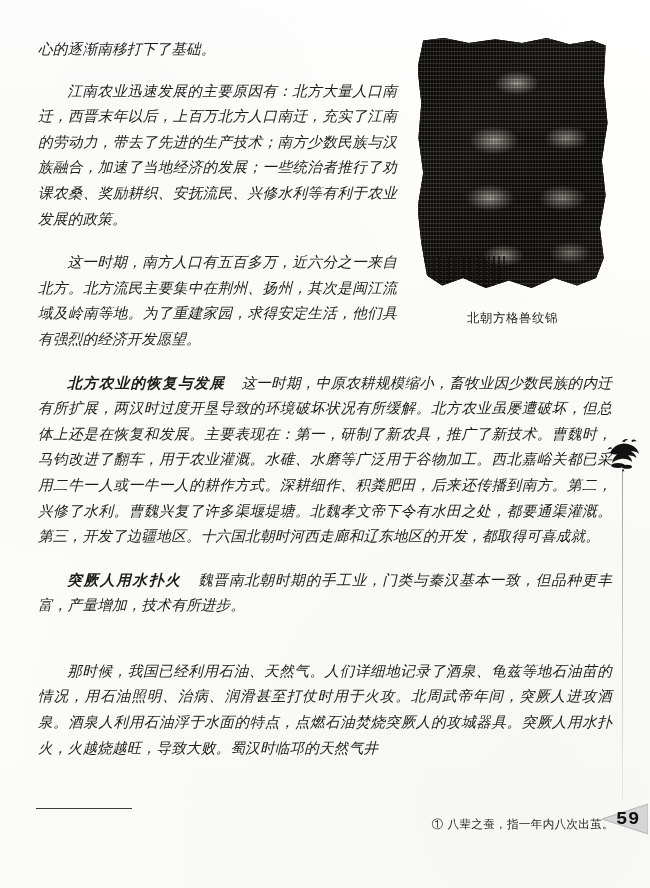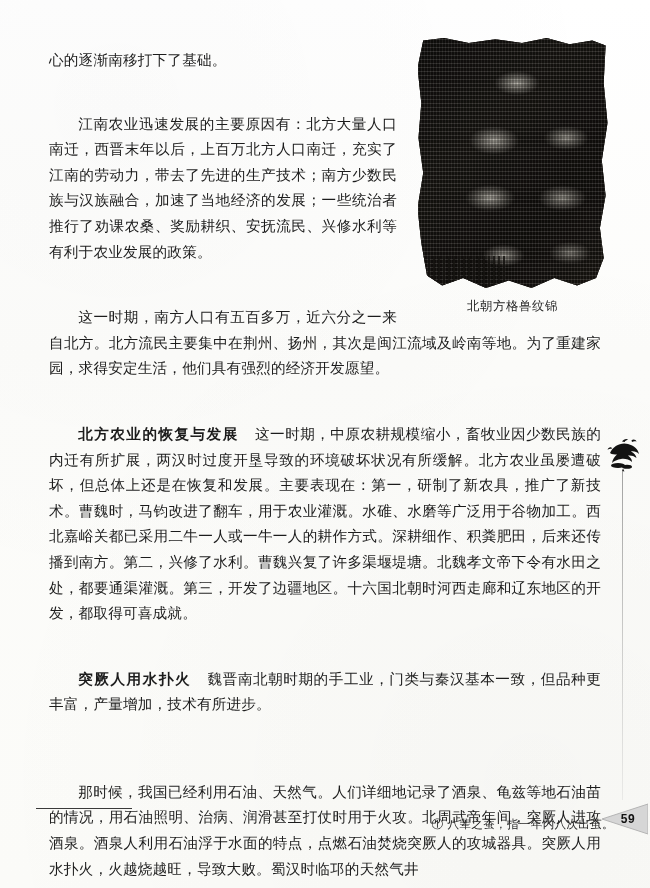--- a/index.html
+++ b/index.html
@@ -41,22 +41,23 @@
   }
 
   
   .para {
     font-size: 14.6px;
     line-height: 25.6px;
     color: #1c1c1c;
     text-align: justify;
     text-justify: inter-ideograph;
     letter-spacing: 0.2px;
-    margin: 13px;
+    margin: 2px;
     text-indent: 0;
+    font-style: italic;
   }
   .para.indent {
     text-indent: 2em;
   }
   .gap-sm { height: 12px; }
   .gap-md { height: 14px; }
 
   .heading-run {
     font-weight: bold;
     letter-spacing: 1.2px;
@@ -132,21 +133,21 @@
         90deg,
         rgba(20,18,15,0.92) 0px,
         rgba(20,18,15,0.92) 2px,
         rgba(255,255,255,0) 2px,
         rgba(255,255,255,0) 5px
       );
     opacity: 0.85;
     pointer-events: none;
   }
   .figure-caption {
-    margin-top: 10px;
+    margin-top: 22px;
     text-align: center;
     font-size: 12.4px;
     color: #1f1f1f;
     letter-spacing: 0.6px;
   }
 
   
   .footnote-area {
     position: absolute;
     left: 36px;
@@ -202,22 +203,22 @@
     position: absolute;
     left: 0;
     top: 0;
     width: 52px;
     height: 38px;
     display: flex;
     align-items: center;
     justify-content: center;
     padding-left: 12px;
     box-sizing: border-box;
-    font-family: Liberation Sans, sans-serif;
-    font-size: 12px;
+    font-family: Liberation Mono, monospace;
+    font-size: 19px;
     font-weight: bold;
     color: #111;
     letter-spacing: 0.5px;
   }
 </style>
 </head>
 <body>
 
 <div class="page">
   <div class="paper-grain"></div>

